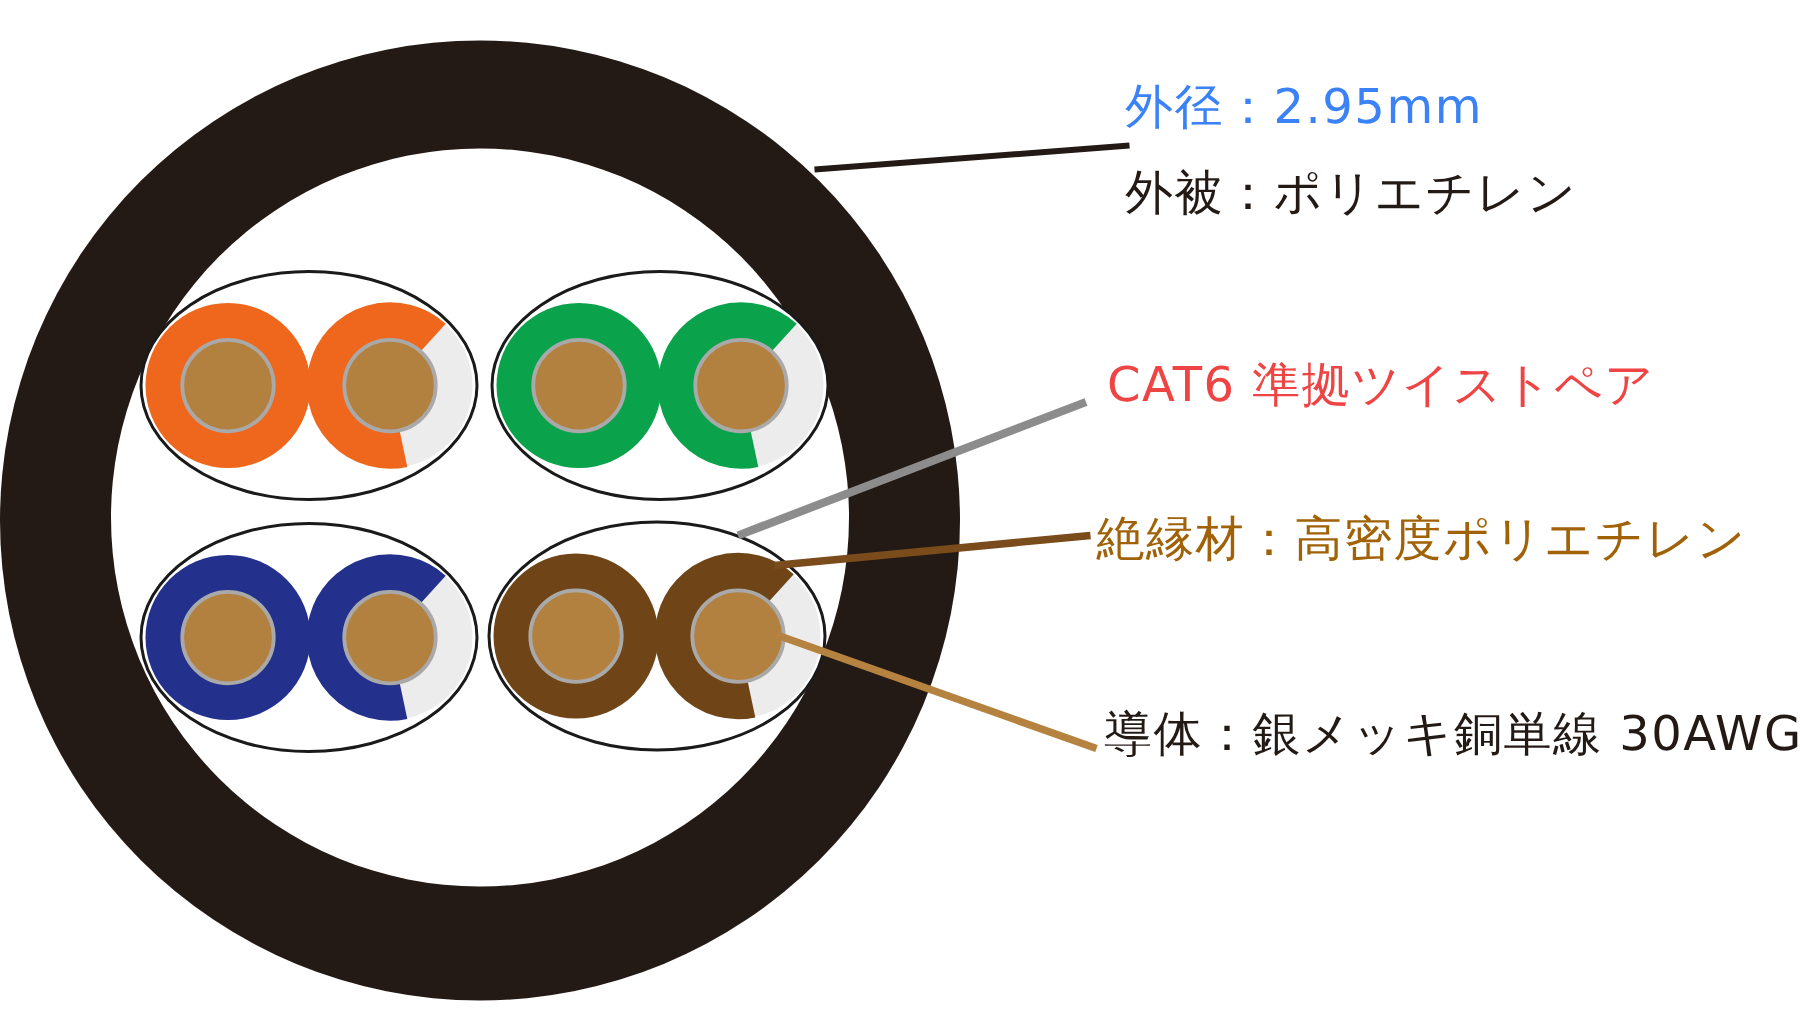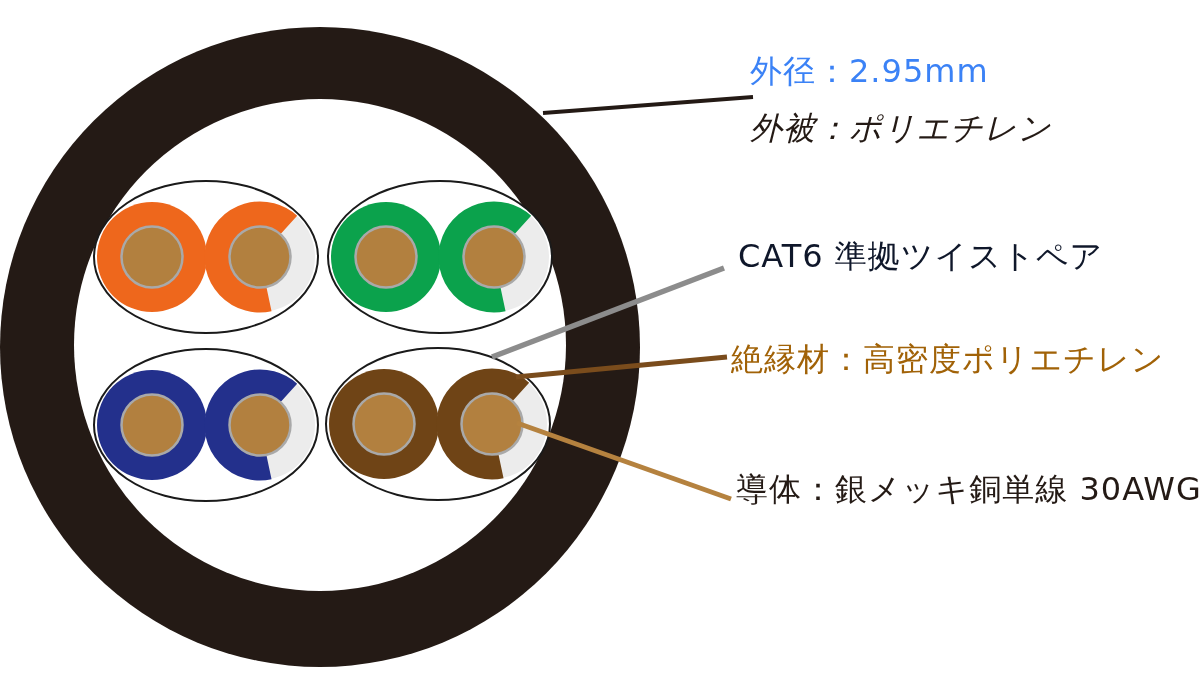--- a/index.html
+++ b/index.html
@@ -24,21 +24,21 @@
   }
   .callout-label {
     position: absolute;
     font-size: 32px;
     line-height: 1.15;
     letter-spacing: 1px;
     color: #241a15;
     white-space: nowrap;
   }
   .lbl-outer-diameter { left: 750px; top: 53px; }
-  .lbl-jacket         { left: 750px; top: 110px; font-style: italic; }
+  .lbl-jacket         { left: 750px; top: 110px; }
   .lbl-twisted-pair   { left: 738px; top: 238px; }
   .lbl-insulation     { left: 731px; top: 341px; }
   .lbl-conductor      { left: 736px; top: 471px; }
 </style>
 </head>
 <body>
 
 <div class="stage">
 
   <svg class="figure-svg" viewBox="0 0 1200 675">
@@ -79,19 +79,19 @@
       <line x1="543" y1="113" x2="753" y2="97" stroke="#241a15" stroke-width="4" stroke-linecap="butt"></line>
       <line x1="492" y1="357" x2="724" y2="268" stroke="#8c8c8c" stroke-width="5.5" stroke-linecap="butt"></line>
       <line x1="516" y1="377" x2="727" y2="357" stroke="#7a4c1c" stroke-width="5" stroke-linecap="butt"></line>
       <line x1="517" y1="423" x2="731" y2="499" stroke="#b5823f" stroke-width="5" stroke-linecap="butt"></line>
     </svg>
 
   <div class="callout-label lbl-outer-diameter" style="color: #3b82f6;">外径：2.95mm</div>
 
   <div class="callout-label lbl-jacket" style="color: rgb(36, 26, 21);">外被：ポリエチレン</div>
 
-  <div class="callout-label lbl-twisted-pair" style="color: #0f172a;">CAT6 準拠ツイストペア</div>
+  <div class="callout-label lbl-twisted-pair" style="color: #ef4444;">CAT6 準拠ツイストペア</div>
 
   <div class="callout-label lbl-insulation" style="color: #a16207;">絶縁材：高密度ポリエチレン</div>
 
   <div class="callout-label lbl-conductor" style="color: rgb(36, 26, 21);">導体：銀メッキ銅単線 30AWG</div>
 
 </div>
 
 </body></html>

